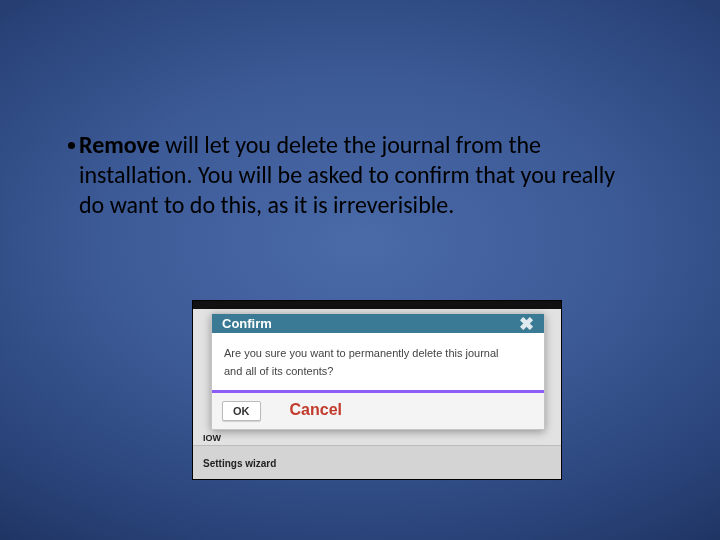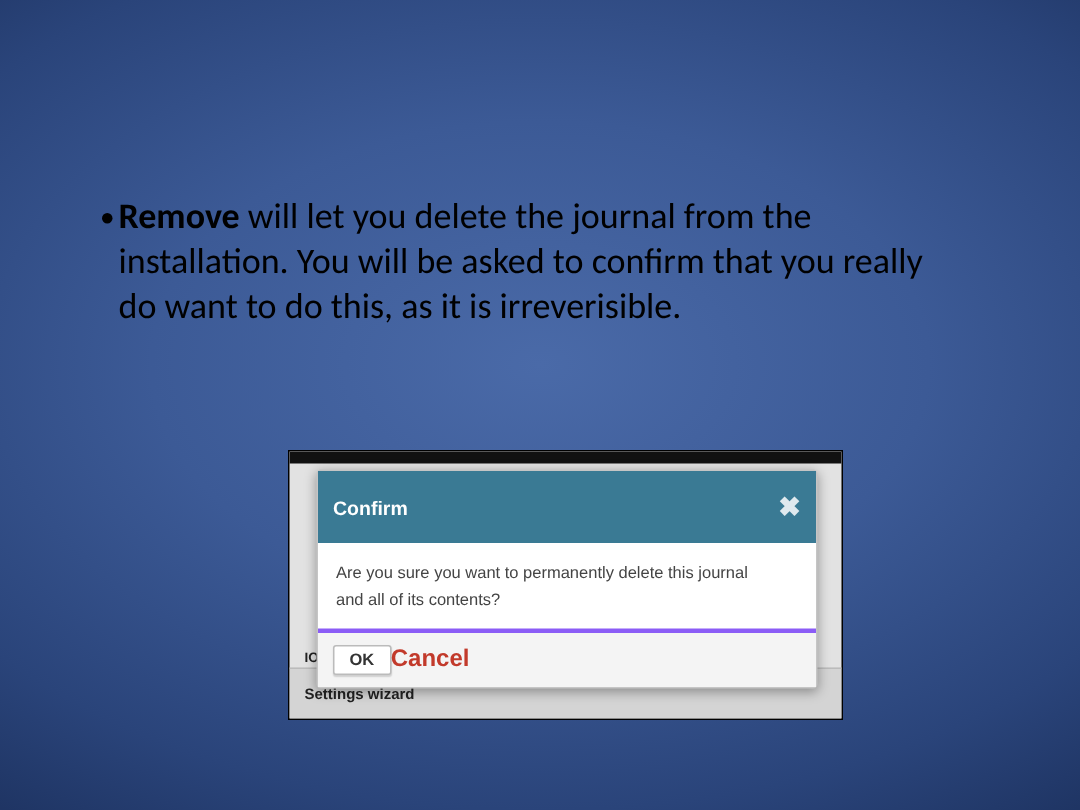--- a/index.html
+++ b/index.html
@@ -59,21 +59,21 @@
     top: 12px;
     width: 334px;
     background: #fff;
     border: 1px solid #c5c5c5;
     border-radius: 3px;
     box-shadow: 0 2px 8px rgba(0,0,0,0.35);
   }
   .dialog-header {
     background: #3a7a94;
     color: #fff;
-    height: 48px;
+    height: 19px;
     display: flex;
     align-items: center;
     justify-content: space-between;
     padding: 0 10px;
     font-weight: 700;
     font-size: 13px;
     font-family: Arial, sans-serif;
   }
   .close-x {
     font-size: 18px;
@@ -85,22 +85,22 @@
     padding: 12px 12px 10px 12px;
     font-size: 11px;
     color: #444;
     font-family: Arial, sans-serif;
     line-height: 1.6;
     border-bottom: 3px solid #8b5cf6;
   }
   .dialog-actions {
     padding: 8px 10px;
     display: flex;
-    align-items: center;
-    gap: 0;
+    align-items: flex-start;
+    gap: 29px;
     background: #f4f4f4;
   }
   .btn-ok {
     background: #fff;
     border: 1px solid #bbb;
     border-radius: 2px;
     padding: 3px 10px;
     font-size: 11px;
     font-weight: 700;
     color: #333;

